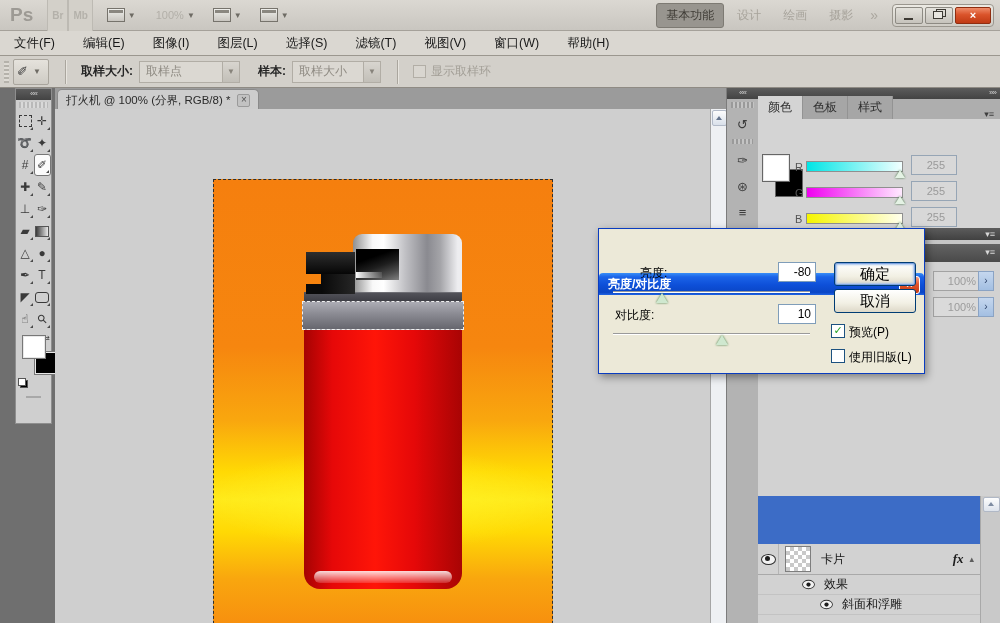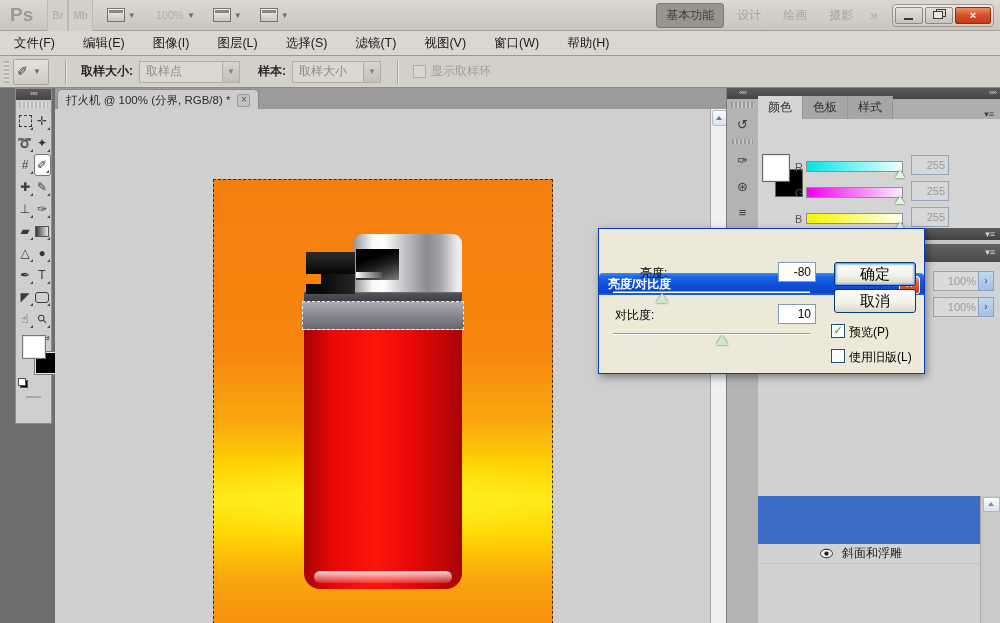--- a/index.html
+++ b/index.html
@@ -115,21 +115,21 @@
   .colorbody{position:absolute;left:0;top:31px;width:100%;height:109px;background:#d4d4d4;}
   .cp-sw-bg{position:absolute;left:17px;top:50px;width:26px;height:26px;background:#000;border:1px solid #666;}
   .cp-sw-fg{position:absolute;left:4px;top:35px;width:26px;height:26px;background:#fff;border:1px solid #666;box-shadow:0 0 0 1px #e9e9e9 inset;}
   .chan{position:absolute;left:37px;width:200px;height:22px;}
   .chan .cl{position:absolute;left:0;top:4px;font-size:11px;color:#555;}
   .chan .track{position:absolute;left:11px;top:4px;width:95px;height:9px;border:1px solid #8f8f8f;}
   .chan.r .track{background:linear-gradient(90deg,#00e5e5,#f2ffff);}
   .chan.g .track{background:linear-gradient(90deg,#f000f0,#ffeaff);}
   .chan.b .track{background:linear-gradient(90deg,#f5f500,#ffffee);}
   .chan .handle{position:absolute;left:100px;top:13px;width:0;height:0;border-left:5px solid transparent;border-right:5px solid transparent;border-bottom:8px solid #e4f2e4;filter:drop-shadow(0 0 1px #3f6f3f);}
-  .chan .vbox{position:absolute;left:116px;top:-2px;width:33px;height:18px;border:1px solid #96a5b5;background:#d8d8d8;font-size:11px;color:#9a9a9a;text-align:right;line-height:18px;padding-right:3px;}
+  .chan .vbox{position:absolute;left:116px;top:-2px;width:33px;height:18px;border:1px solid #96a5b5;background:#d8d8d8;font-size:11px;color:#9a9a9a;text-align:right;line-height:18px;padding-right:11px;}
   .spectrum{position:absolute;left:4px;top:116px;width:182px;height:16px;border:1px solid #8f8f8f;
     background:linear-gradient(90deg,#f00,#ff0 16%,#0f0 33%,#0ff 50%,#00f 66%,#f0f 83%,#f00 100%);}
   .spec-w{position:absolute;left:187px;top:116px;width:12px;height:9px;background:#fff;border:1px solid #777;}
   .spec-k{position:absolute;left:187px;top:125px;width:12px;height:9px;background:#000;border:1px solid #777;}
 
   
   .lg-bar1{position:absolute;left:0;top:140px;width:100%;height:12px;background:linear-gradient(180deg,#5c5c5c,#414141);}
   .lg-gap{position:absolute;left:0;top:152px;width:100%;height:4px;background:#c6c6c6;}
   .lg-bar2{position:absolute;left:0;top:156px;width:100%;height:18px;background:linear-gradient(180deg,#636363,#4a4a4a);}
   .lg-menu{position:absolute;right:5px;font-size:9px;color:#d8d8d8;}
@@ -403,20 +403,35 @@
       <div class="op-row" style="top:35px;">
         <span class="op-box" style="top:0;">100%</span>
         <span class="op-arrow" style="top:0;">›</span>
       </div>
       <div class="sel-row"></div>
       <div class="lscroll">
         <div class="up"></div>
       </div>
       <div class="layers-list">
 
+        <div class="lrow layer">
+          <span class="eyebox">
+              <span class="eye"></span>
+            </span>
+          <span class="thumb checker"></span>
+          <span class="lname">卡片</span>
+          <span class="fx">fx</span>
+          <span class="fx-arrow">▴</span>
+        </div>
+        <div class="lrow effects">
+          <span class="eyebox ind1" style="border:none;">
+              <span class="eye small"></span>
+            </span>
+          <span class="elabel">效果</span>
+        </div>
         <div class="lrow effect">
           <span class="eyebox ind2" style="border:none;">
               <span class="eye small"></span>
             </span>
           <span class="elabel">斜面和浮雕</span>
         </div>
 
       </div>
     </div>
   </div>

